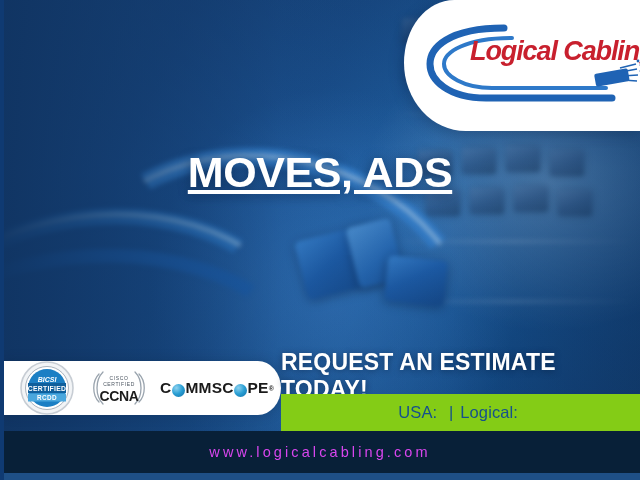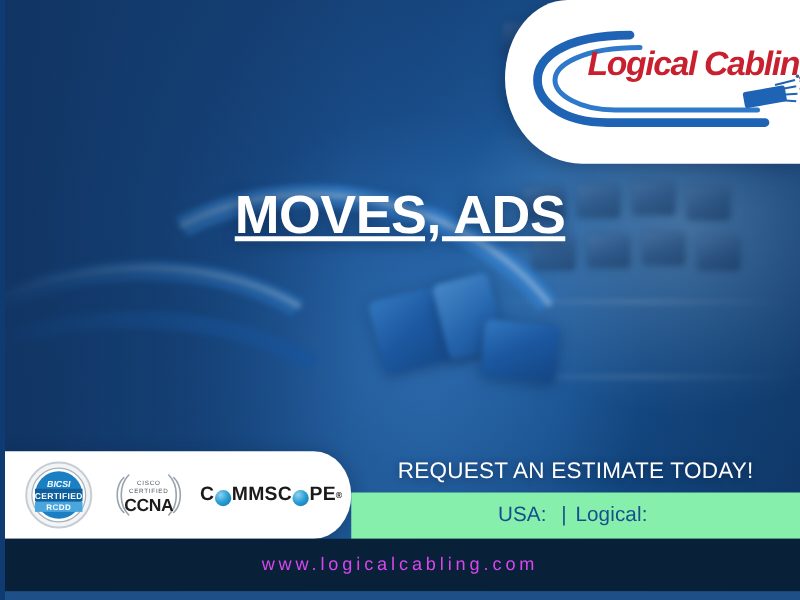--- a/index.html
+++ b/index.html
@@ -85,21 +85,21 @@
     text-align:center; color:#fff;
     font-weight:bold; font-size:43px; line-height:1.16;
     letter-spacing:-.4px;
     text-shadow:0 2px 12px rgba(7,28,60,.55);
     text-decoration:underline;
   }
   .headline .l2 { display:block; }
 
   
   .badge-panel {
-    position:absolute; left:0; top:361px; width:281px; height:70px;
+    position:absolute; left:0; top:361px; width:281px; height:54px;
     background:#ffffff;
     border-top-right-radius:60px 70px;
     border-bottom-right-radius:60px 70px;
     display:flex; align-items:center;
     box-shadow:2px 0 12px rgba(6,26,56,.22);
   }
   .badges { display:flex; align-items:center; gap:12px; padding-left:16px; }
 
   
   .seal { position:relative; width:62px; height:56px; }
@@ -114,26 +114,26 @@
     display:inline-block; width:13px; height:13px; border-radius:50%;
     background:radial-gradient(circle at 34% 30%,#8fd2ef 0%,#2a9fd4 48%,#0f6ea6 100%);
     margin:0 .5px; position:relative; top:2px;
   }
   .commscope sup { font-size:7px; vertical-align:super; }
 
   
   .estimate {
     position:absolute; left:281px; top:358px; right:0; height:36px;
     display:flex; align-items:center; justify-content:center;
-    color:#ffffff; font-weight:normal; font-size:18px; letter-spacing:.2px;
+    color:#ffffff; font-weight:bold; font-size:23px; letter-spacing:.2px;
     text-shadow:0 1px 6px rgba(6,24,52,.55);
   }
   .phones {
     position:absolute; left:281px; top:394px; right:0; height:37px;
-    background:#86efac;
+    background:#84cc16;
     display:flex; align-items:center; justify-content:center;
     color:#16508c; font-size:16.5px; letter-spacing:.1px;
   }
   .phones .sep { margin:0 7px; color:#16508c; }
 
   
   .footer {
     position:absolute; left:0; right:0; top:431px; height:42px;
     background:#082038;
     display:flex; align-items:center; justify-content:center;

